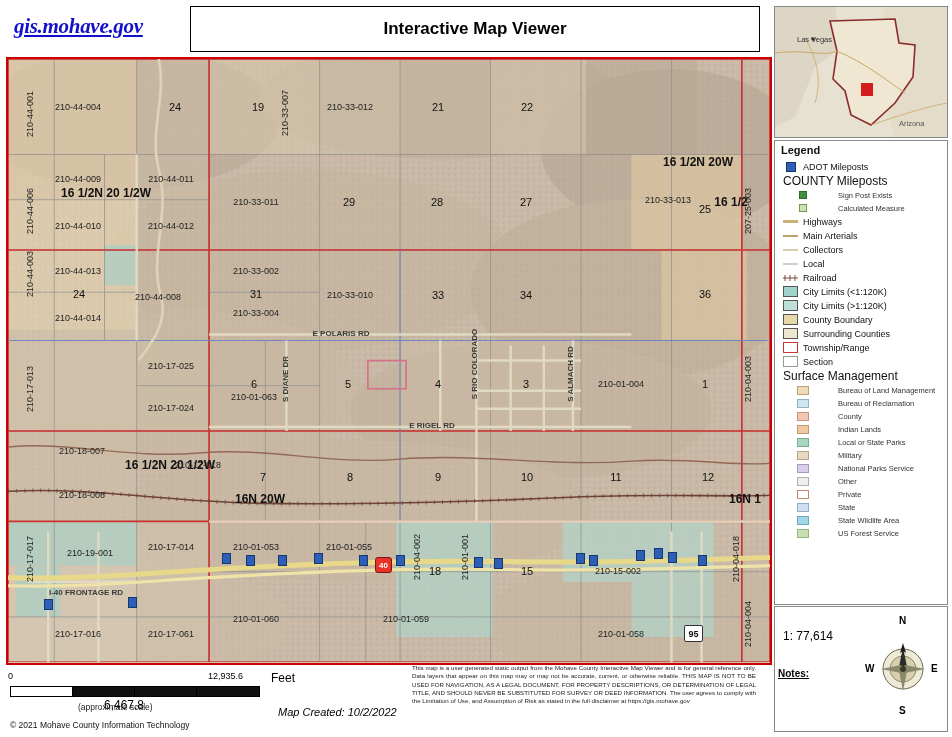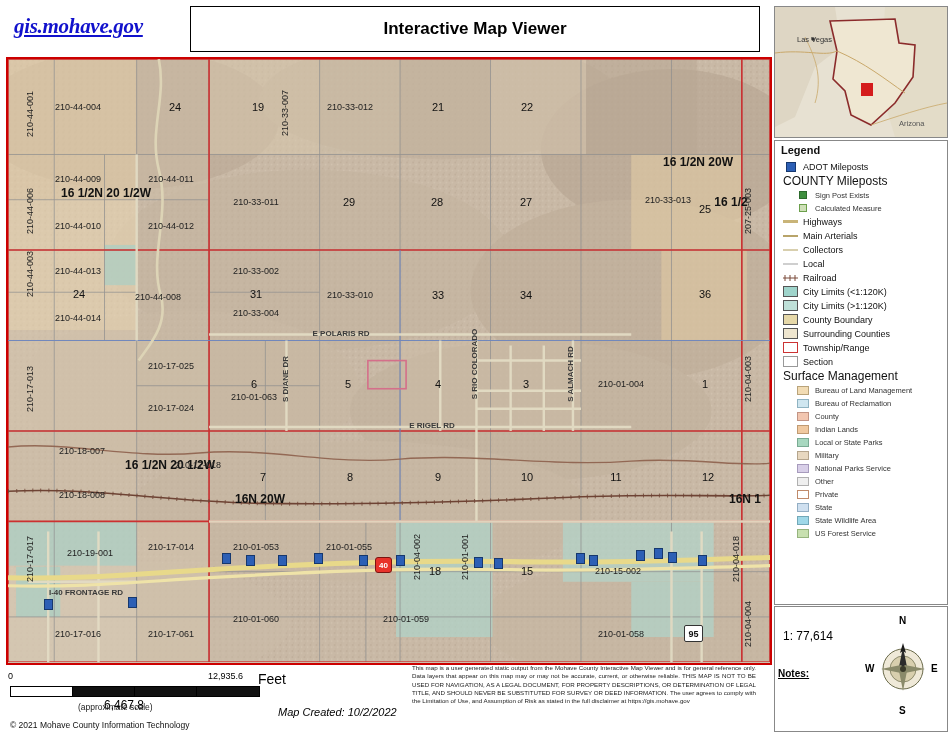--- a/index.html
+++ b/index.html
@@ -76,42 +76,42 @@
     border:1px solid #888;background:#e9e4d8;overflow:hidden;
   }
   #legend{
     position:absolute;left:774px;top:140px;width:172px;height:463px;
     border:1px solid #888;background:#fff;overflow:hidden;
   }
   #legend h3{
     margin:3px 0 4px 6px;font-size:11px;font-weight:bold;color:#111;
   }
   .lg-row{display:flex;align-items:center;margin:0 0 1px 8px;height:13px;}
-  .lg-row.sub{margin-left:20px;height:12px;}
+  .lg-row.sub{margin-left:20px;height:12px;gap:23px;}
   .lg-sym{width:15px;height:11px;margin-right:5px;flex:0 0 15px;
     display:flex;align-items:center;justify-content:center;}
   .lg-txt{font-size:9px;color:#111;white-space:nowrap;}
   .lg-txt.sub{font-size:7.5px;color:#333;}
   .lg-head{font-size:12px;color:#111;margin:1px 0 1px 8px;white-space:nowrap;}
   .sw{width:13px;height:9px;border:1px solid #555;}
   .ln{width:15px;height:0;border-top-width:2px;border-top-style:solid;}
   #scalebox{
     position:absolute;left:774px;top:606px;width:172px;height:124px;
     border:1px solid #888;background:#fff;
   }
   #scale-text{position:absolute;left:8px;top:22px;font-size:12px;color:#000;}
   #compass{position:absolute;left:88px;top:6px;width:80px;height:110px;}
   
   #scalebar{position:absolute;left:6px;top:666px;width:400px;height:66px;}
   #bar-outer{position:absolute;left:4px;top:20px;width:252px;height:9px;}
   .bar-seg{position:absolute;top:0;height:9px;border:1px solid #000;}
   #bar-lbl-0{position:absolute;left:2px;top:5px;font-size:9px;}
   #bar-lbl-mid{position:absolute;left:98px;top:16px;font-size:12px;margin-top:16px;}
   #bar-lbl-end{position:absolute;left:202px;top:5px;font-size:9px;}
-  #bar-unit{position:absolute;left:252px;top:5px;font-size:14px;}
+  #bar-unit{position:absolute;left:265px;top:5px;font-size:12px;}
   #approx{position:absolute;left:72px;top:36px;font-size:8.5px;color:#222;}
   #copyright{position:absolute;left:4px;top:54px;font-size:8.5px;color:#111;}
   #created{
     position:absolute;left:278px;top:706px;font-size:11px;
     font-style:italic;font-weight:normal;color:#000;
   }
   #disclaimer{
     position:absolute;left:412px;top:664px;width:344px;height:70px;
     font-size:6.2px;line-height:1.35;color:#222;text-align:justify;
   }

